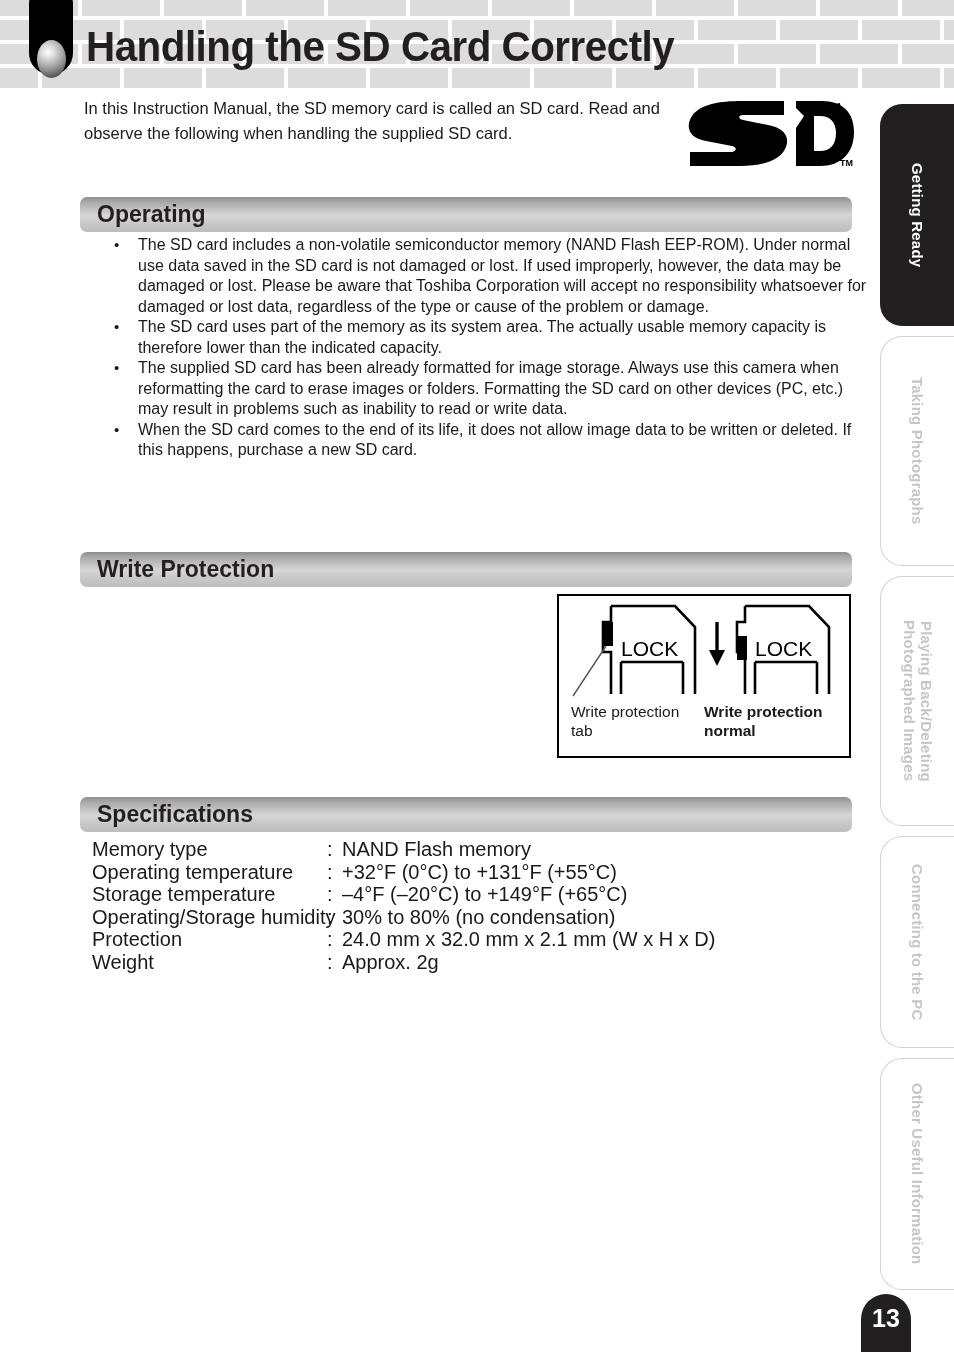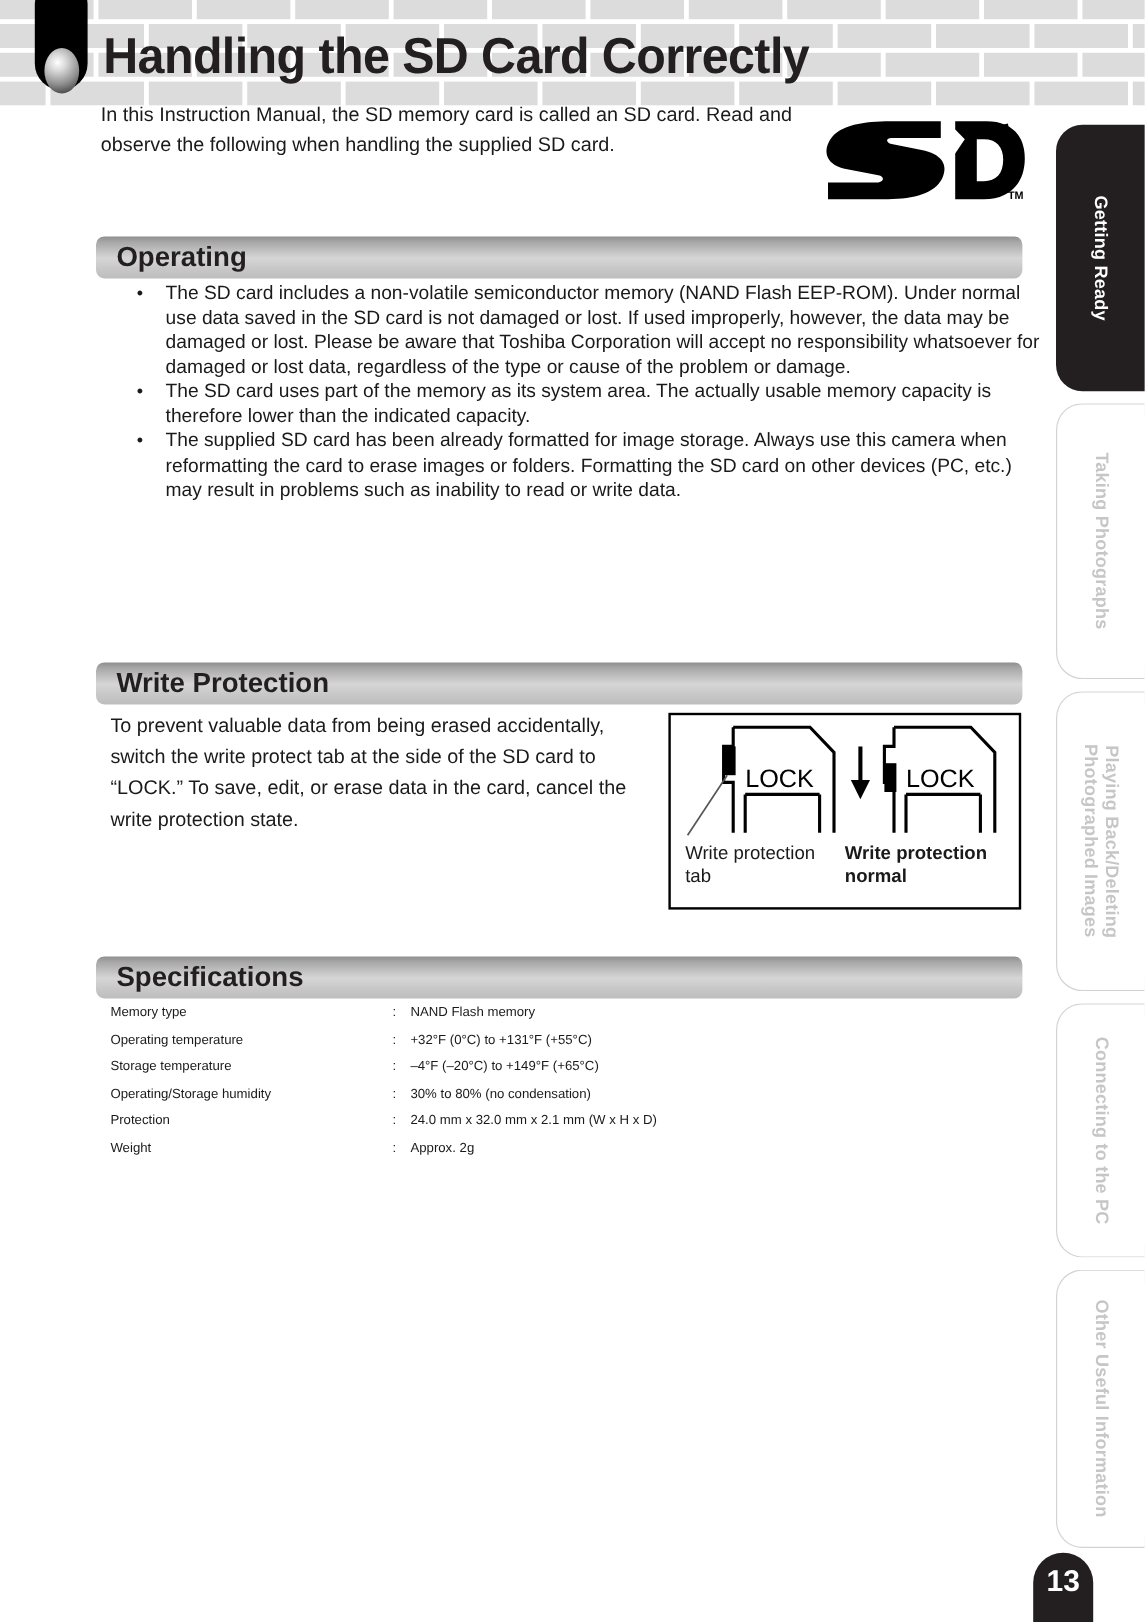--- a/index.html
+++ b/index.html
@@ -40,21 +40,21 @@
   }
   .header-ball {
     position: absolute; left: 37px; top: 40px;
     width: 29px; height: 38px;
     border-radius: 50%;
     background: radial-gradient(circle at 38% 32%, #ffffff 0%, #d9d9d9 22%, #8e8e8e 58%, #3a3a3a 90%, #1a1a1a 100%);
   }
 
   
   .intro {
-    position: absolute; left: 84px; top: 84px; width: 580px;
+    position: absolute; left: 84px; top: 96px; width: 580px;
     font-size: 16.5px; line-height: 25px; color: #1a1a1a;
   }
 
   
   .sd-logo { position: absolute; left: 684px; top: 98px; width: 172px; height: 72px; }
   .sd-tm {
     position: absolute; right: 3px; bottom: 2px;
     font-size: 9px; color: #000; font-weight: bold; margin-top: 32px;
   }
 
@@ -94,21 +94,21 @@
   }
   .wp-figure svg { display:block; }
   .wp-cap {
     position: absolute; font-size: 15.5px; line-height: 19px; color: #1a1a1a;
   }
   .wp-cap-1 { left: 12px; top: 106px; width: 125px; }
   .wp-cap-2 { left: 145px; top: 106px; width: 140px; font-weight: bold; }
 
   
   .specs { position: absolute; left: 92px; top: 838px; width: 700px; }
-  .spec-row { position: relative; height: 22.5px; font-size: 11px; color: #1a1a1a; text-align: right; }
+  .spec-row { position: relative; height: 22.5px; font-size: 20px; color: #1a1a1a; text-align: right; }
   .spec-label { position: absolute; left: 0; top: 0; white-space: nowrap; }
   .spec-colon { position: absolute; left: 235px; top: 0; }
   .spec-value { position: absolute; left: 250px; top: 0; white-space: nowrap; }
 
   
   .tabs { position: absolute; left: 880px; top: 104px; width: 74px; }
   .tab {
     position: absolute; left: 0; width: 74px;
     border-radius: 22px 0 0 22px;
     display: flex; align-items: center; justify-content: center;
@@ -222,26 +222,26 @@
     <span class="sd-tm">TM</span>
   </div>
 
   <div class="sec-bar" style="top:197px;">
     <span class="sec-title">Operating</span>
   </div>
   <div class="bullets" id="cautions-bullets">
       <div class="bullet-item">The SD card includes a non-volatile semiconductor memory (NAND Flash EEP-ROM). Under normal use data saved in the SD card is not damaged or lost. If used improperly, however, the data may be damaged or lost. Please be aware that Toshiba Corporation will accept no responsibility whatsoever for damaged or lost data, regardless of the type or cause of the problem or damage.</div>
       <div class="bullet-item">The SD card uses part of the memory as its system area. The actually usable memory capacity is therefore lower than the indicated capacity.</div>
       <div class="bullet-item">The supplied SD card has been already formatted for image storage. Always use this camera when reformatting the card to erase images or folders. Formatting the SD card on other devices (PC, etc.) may result in problems such as inability to read or write data.</div>
+      <div class="bullet-item">When the SD card comes to the end of its life, it does not allow image data to be written or deleted. If this happens, purchase a new SD card.</div>
     </div>
 
   <div class="sec-bar" style="top:552px;">
     <span class="sec-title">Write Protection</span>
   </div>
-  <div class="wp-text">To prevent valuable data from being erased accidentally, switch the write protect tab at the side of the SD card to “LOCK.” To save, edit, or erase data in the card, cancel the write protection state.</div>
 
   <div class="wp-figure">
     <svg width="290" height="160" viewBox="0 0 290 160" xmlns="http://www.w3.org/2000/svg">
 
       <g>
         <path d="M52 10 L116 10 L136 31 L136 98" fill="none" stroke="#000" stroke-width="2.6"></path>
         <path d="M52 10 L52 26 L44 26 L44 56 L52 56 L52 98" fill="none" stroke="#000" stroke-width="2.6"></path>
         <path d="M62 66 L62 98 M62 66 L124 66 M124 66 L124 98" fill="none" stroke="#000" stroke-width="2.6"></path>
 
         <rect x="44" y="26" width="10" height="24" fill="#000"></rect>

